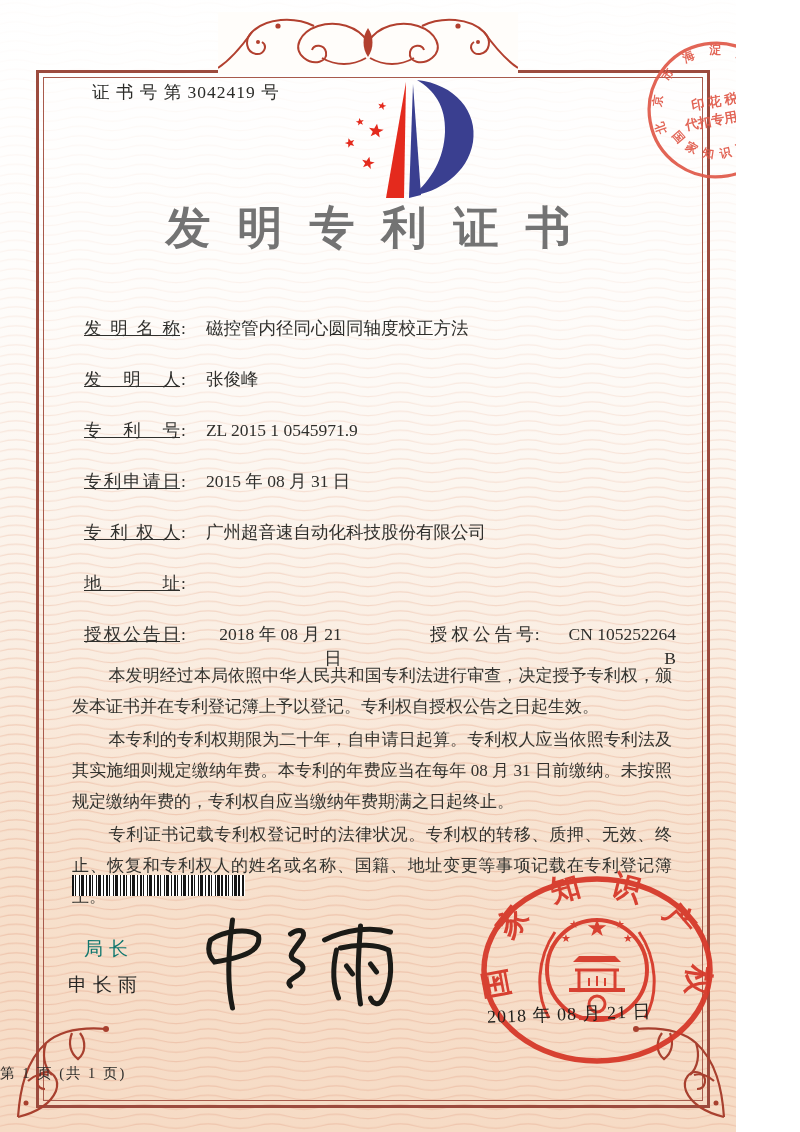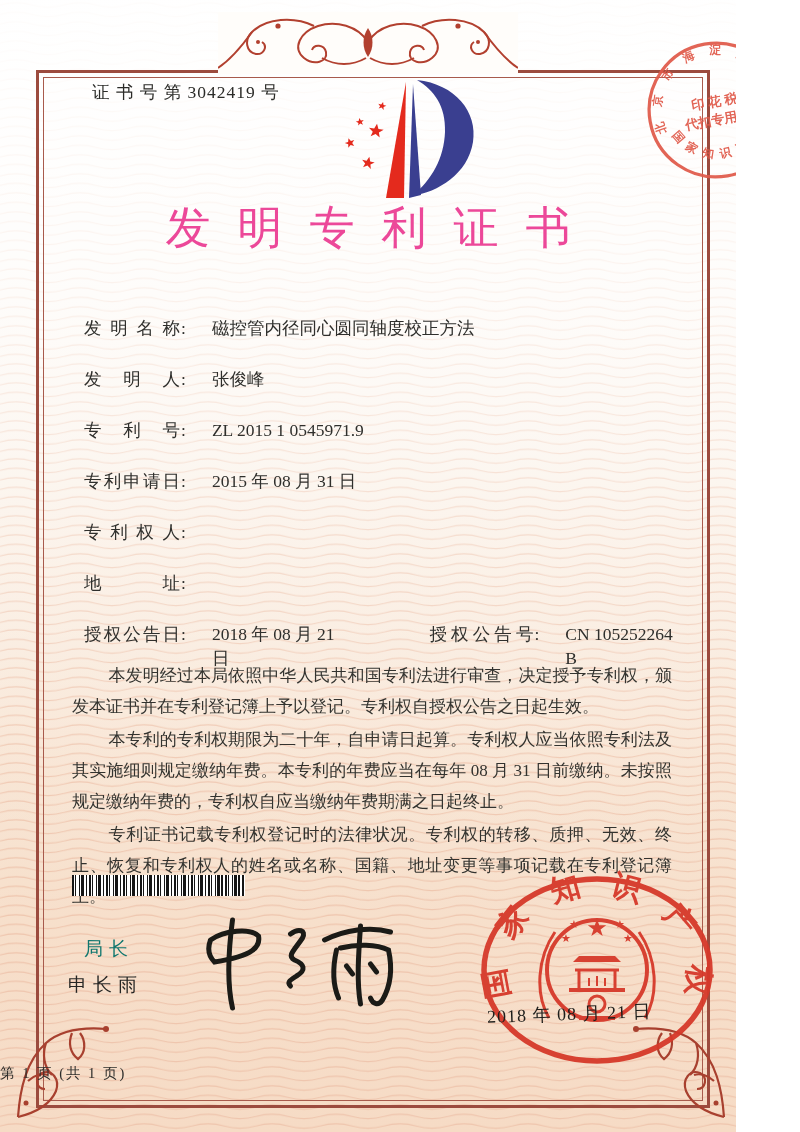--- a/index.html
+++ b/index.html
@@ -27,31 +27,31 @@
   .corner.br { right:6px; bottom:10px; transform:scaleX(-1); }
 
   .cert-number { position:absolute; left:92px; top:80px; font-size:17.5px; color:#2b2b28;
     letter-spacing:1px; }
 
   .cnipa-logo { position:absolute; left:320px; top:74px; }
 
   .stamp-top { position:absolute; left:636px; top:30px; transform:rotate(-10deg); opacity:.93; }
 
   .title { position:absolute; left:0; right:0; top:198px; text-align:center;
-    font-size:45px; font-weight:400; color:#ec4899; letter-spacing:27px; text-indent:27px; }
+    font-size:45px; font-weight:700; color:#737373; letter-spacing:27px; text-indent:27px; }
 
   
   .fields { position:absolute; left:84px; right:60px; top:316px; font-size:17.5px; color:#2f2f2c; }
   .row { display:flex; align-items:flex-start; margin-bottom:27px; line-height:24px; }
   .lab { display:inline-block; width:96px; text-align:justify; text-align-last:justify;
-    white-space:nowrap; flex:0 0 96px; }
+    white-space:nowrap; flex:0 0 96px;text-decoration:underline; }
   .lab2 { display:inline-block; width:104px; text-align:justify; text-align-last:justify;
     white-space:nowrap; flex:0 0 104px; margin-left:88px; }
   .col { margin-left:1px; }
-  .val { margin-left:26px; }
+  .val { margin-left:20px;text-align:right; }
   .val.addr { max-width:502px; }
 
   
   .paras { position:absolute; left:72px; right:64px; top:660px; }
   .paras p { font-size:17px; line-height:31px; color:#33332f; text-align:justify;
     text-indent:2.15em; margin-bottom:2px; }
 
   .barcode { position:absolute; left:72px; top:875px; width:173px; height:21px;
     background:repeating-linear-gradient(90deg,
       #151515 0 2px,#fff 2px 3px,#151515 3px 4px,#fff 4px 7px,#151515 7px 8px,
@@ -182,20 +182,21 @@
       <span class="val">ZL 2015 1 0545971.9</span>
     </div>
     <div class="row">
       <span class="lab">专利申请日</span>
         <span class="col">:</span>
       <span class="val">2015 年 08 月 31 日</span>
     </div>
     <div class="row">
       <span class="lab">专 利 权 人</span>
         <span class="col">:</span>
+      <span class="val">广州超音速自动化科技股份有限公司</span>
     </div>
     <div class="row">
       <span class="lab">地 址</span>
         <span class="col">:</span>
     </div>
     <div class="row">
       <span class="lab">授权公告日</span>
         <span class="col">:</span>
       <span class="val">2018 年 08 月 21 日</span>
       <span class="lab2">授权公告号</span>

